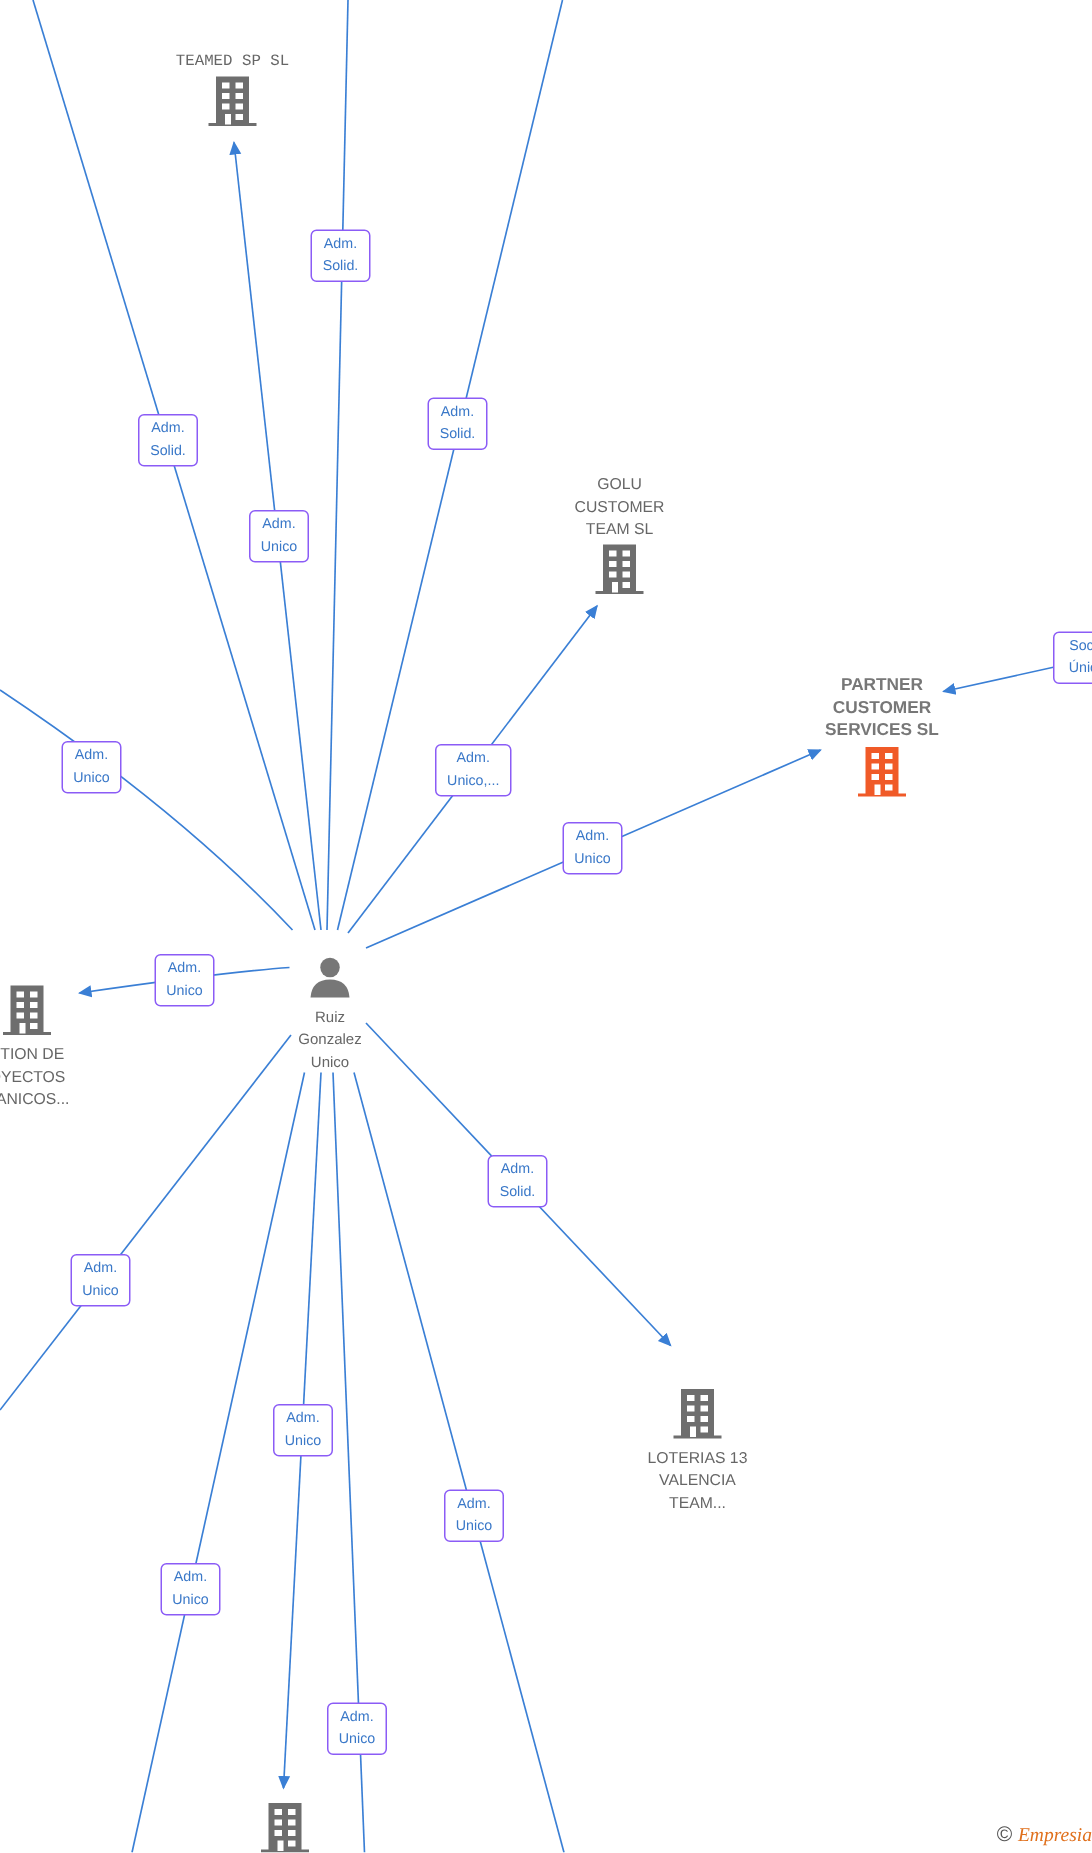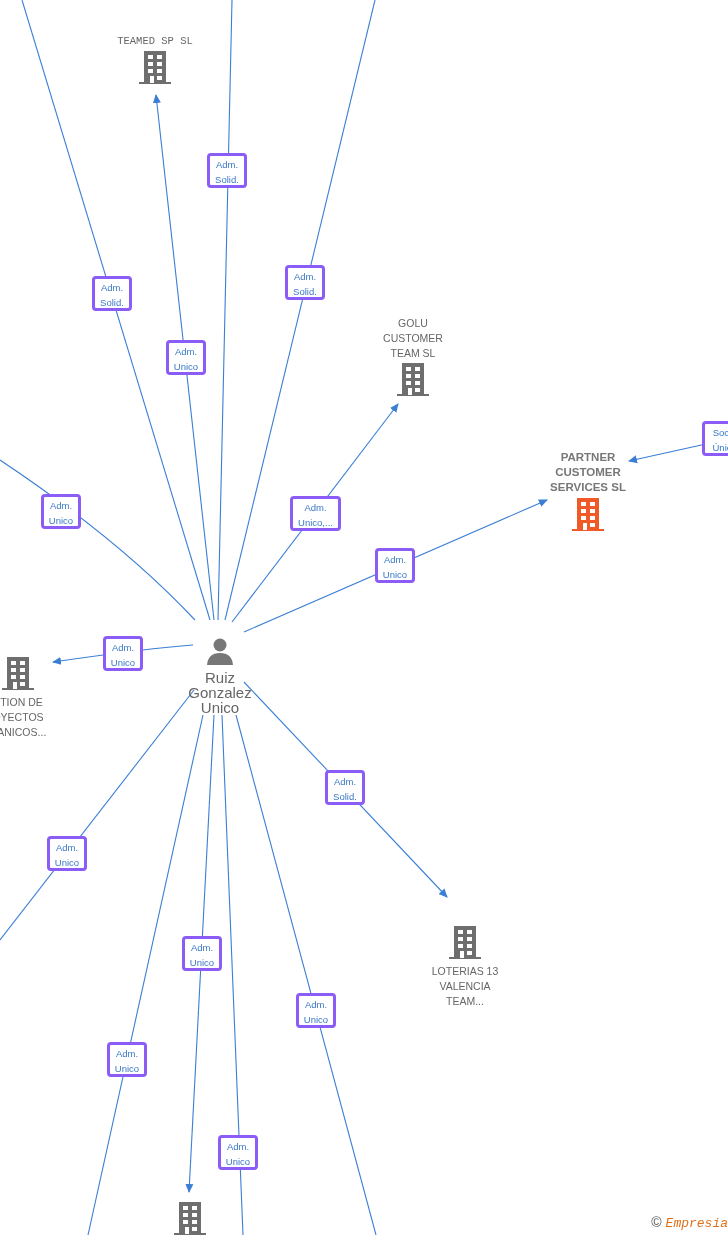--- a/index.html
+++ b/index.html
@@ -1,29 +1,29 @@
 <!DOCTYPE html>
 <html><head>
 <meta charset="utf-8">
 <style>
   html, body { margin:0; padding:0; background:#ffffff; }
   body { width:728px; height:1235px; position:relative; overflow:hidden;
          font-family:"Liberation Sans", sans-serif; }
   svg.edges { position:absolute; left:0; top:0; }
-  .rel { position:absolute; background:#fff; border:3px solid #8b5cf6; border-radius:4px;
+  .rel { position:absolute; background:#fff; border:1px solid #8b5cf6; border-radius:4px;
          color:#3a78c8; font-size:9.5px; line-height:15px; text-align:center;
          padding:1px 4px; box-sizing:border-box; width:40px; height:35px; cursor:pointer; }
   .rel span { display:block; }
   .node { position:absolute; text-align:center; color:#666; font-size:10.5px; line-height:15px; }
   .node .lbl { display:block; }
   .node.hl { color:#777; font-weight:bold; font-size:11.5px; }
   .bld { display:inline-block; }
-  .person-lbl { color:#666; font-size:15px; line-height:15px; }
+  .person-lbl { color:#666; font-size:10px; line-height:15px; }
   .footer { position:absolute; right:0; bottom:4px; font-size:14px; color:#555; }
-  .footer .brand { color:#e0701c; font-family:Liberation Mono, monospace; font-style:italic; font-size:13px;text-align:center; }
+  .footer .brand { color:#e0701c; font-family:Liberation Serif, serif; font-style:italic; font-size:13px;text-align:center; }
 </style>
 </head>
 <body>
 
 <svg class="edges" width="728" height="1235">
   <defs>
     <marker id="arr" markerWidth="10" markerHeight="10" refX="8" refY="5" orient="auto" markerUnits="userSpaceOnUse">
       <path d="M0,1 L9,5 L0,9 z" fill="#3a7fd5"></path>
     </marker>
   </defs>

